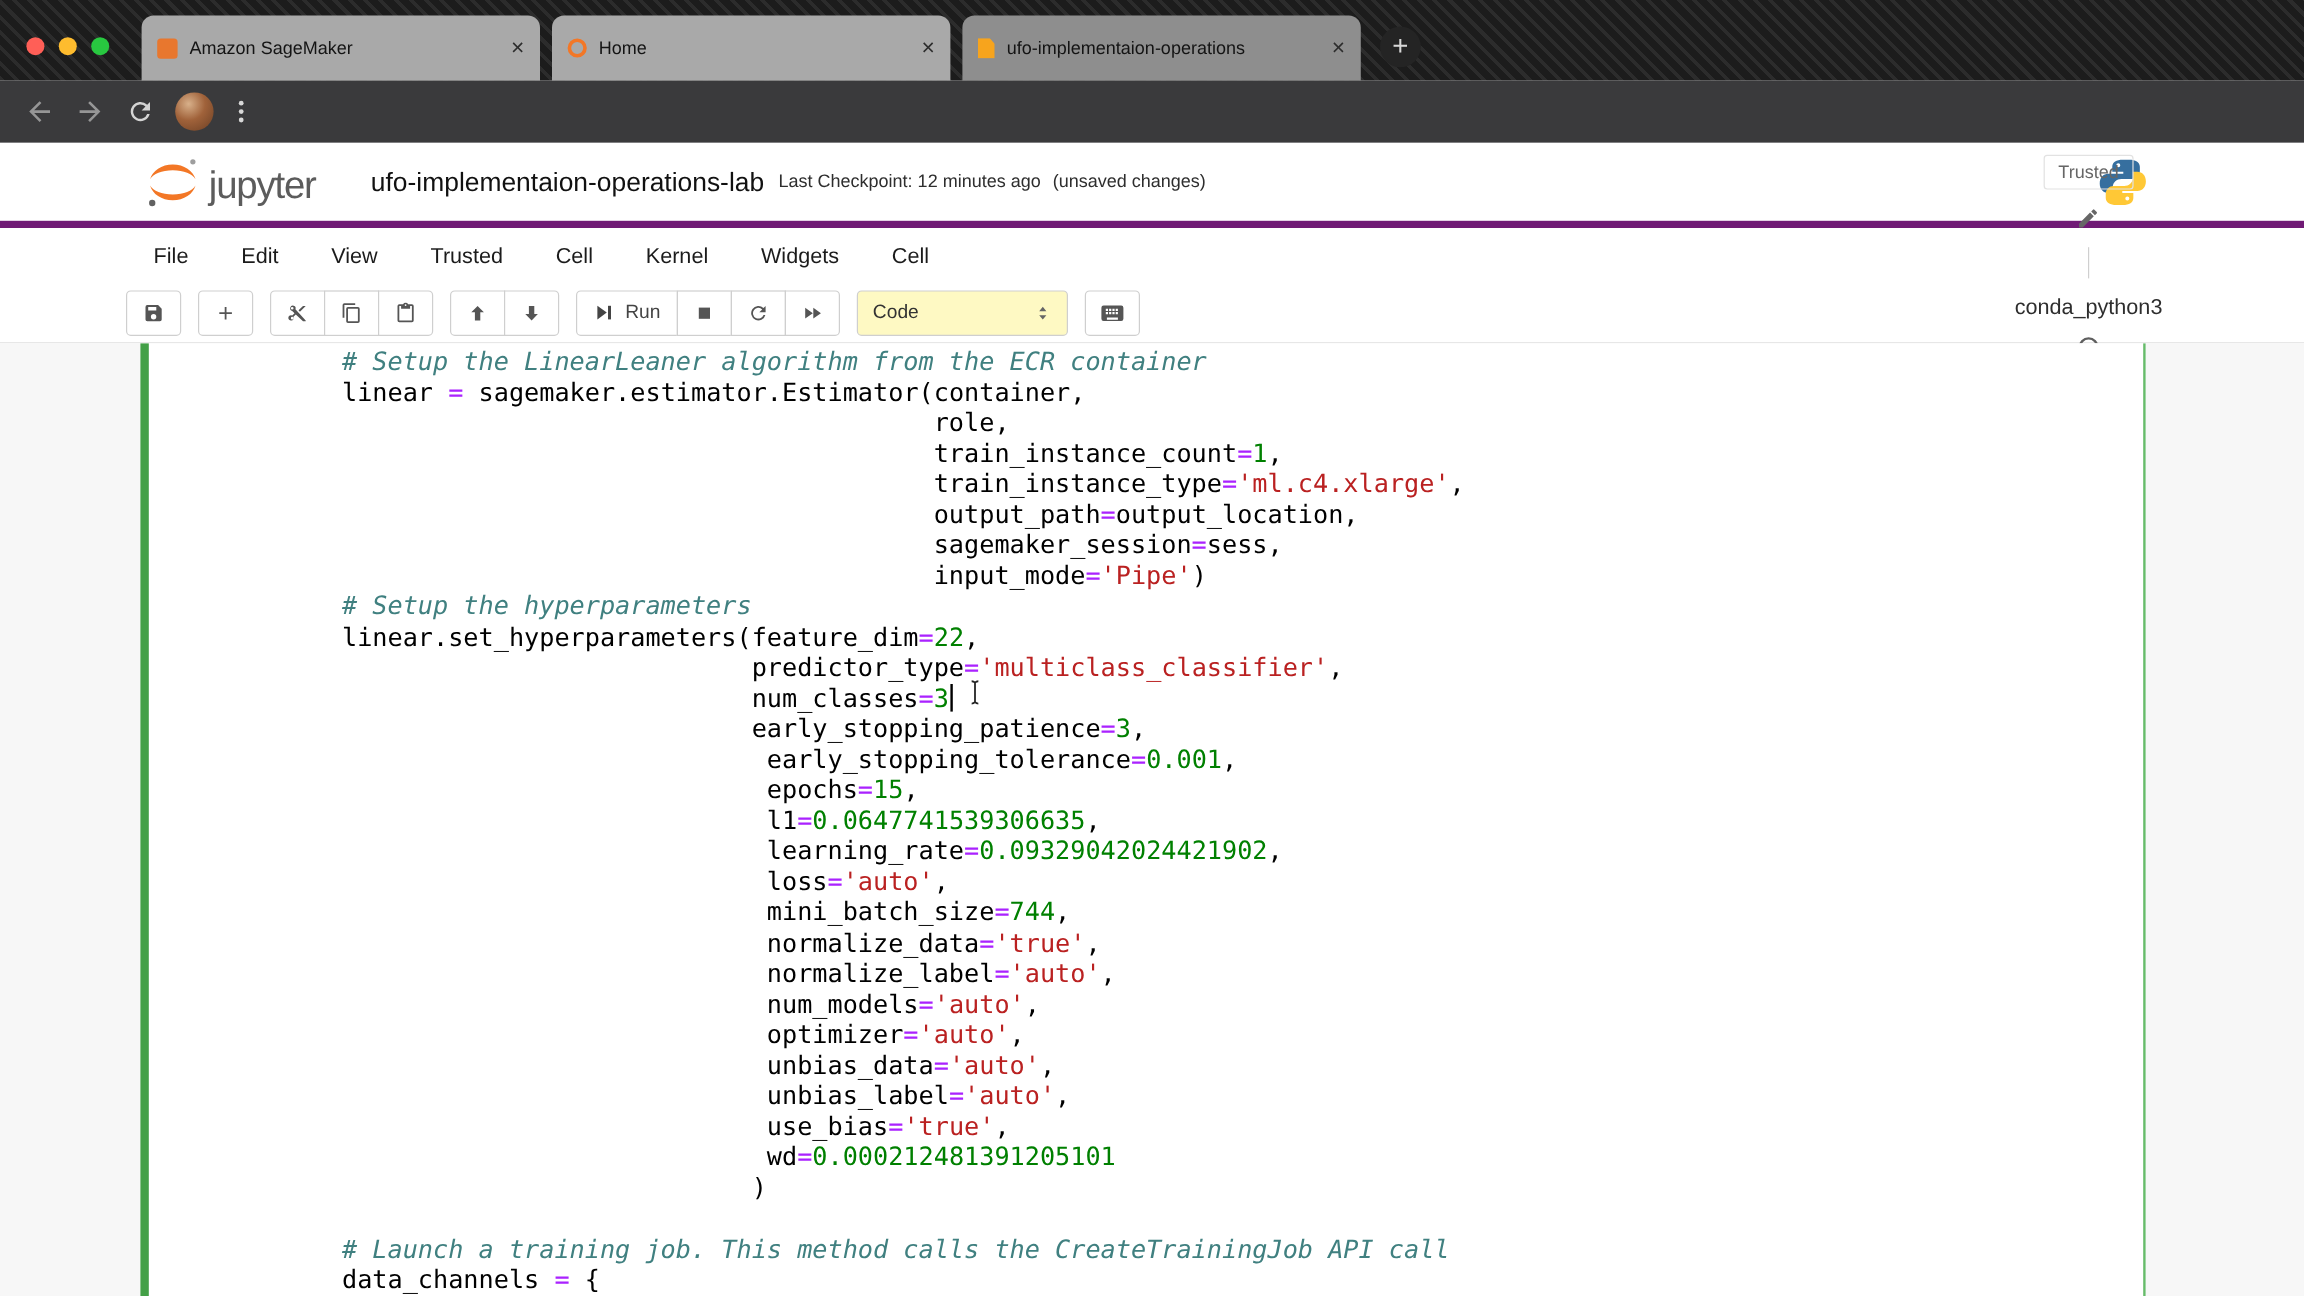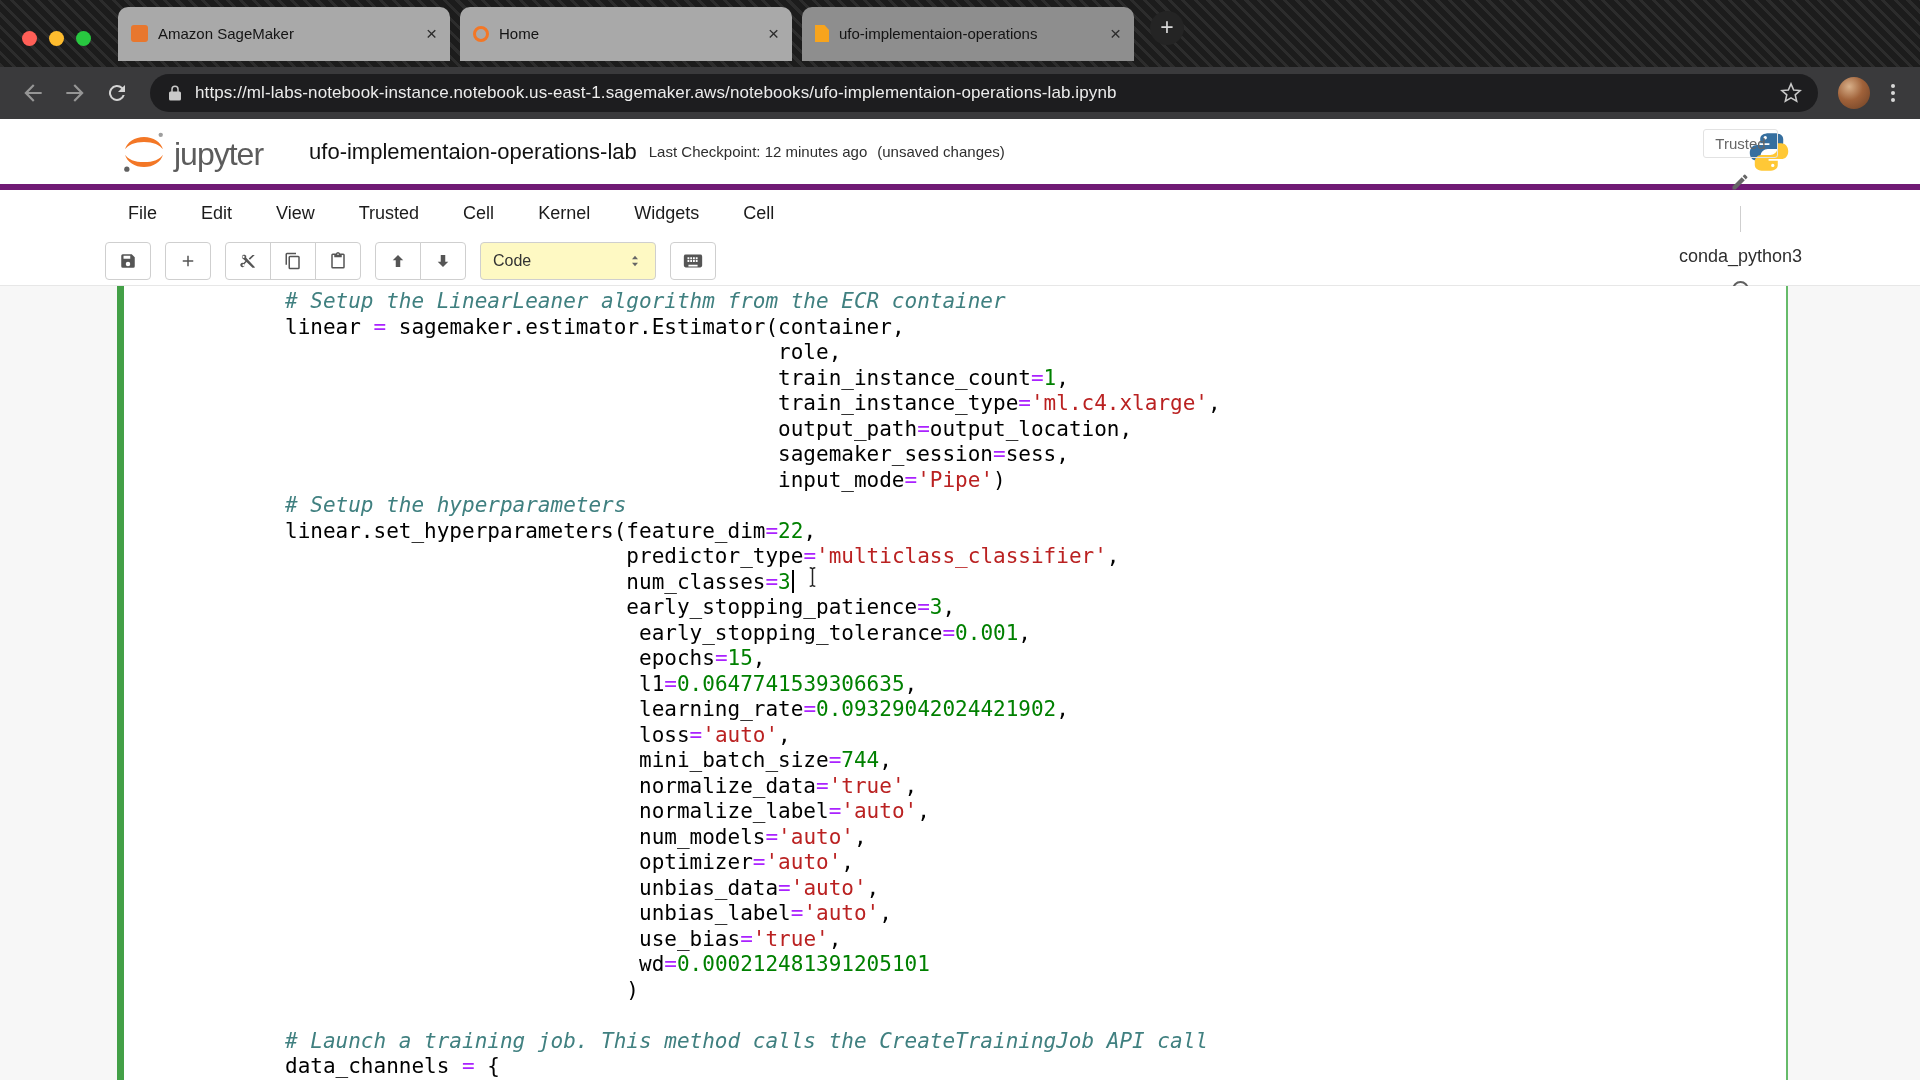--- a/index.html
+++ b/index.html
@@ -1,20 +1,20 @@
 <!DOCTYPE html>
 <html style="--jupyter-orange: #F37726; --cell-green: #43A047; --cell-green-border: #66BB6A; --python-blue: #366F9F; --python-yellow: #FFC836; --mac-red: #FF5F57; --mac-yellow: #FEBC2E; --mac-green: #28C840; --tok-comment: #408080; --tok-string: #BA2121; --tok-number: #008000; --tok-operator: #AA22FF;"><head>
 <meta charset="utf-8">
 <style>
   html,body{width:1920px;height:1080px;margin:0;padding:0;overflow:hidden;background:#fff;
             font-family:"Liberation Sans",sans-serif;}
   *{box-sizing:border-box;}
 
   
-  .tabstrip{height:67px;position:relative;display:flex;align-items:center;
+  .tabstrip{height:67px;position:relative;display:flex;align-items:flex-end;
     background:#1c1c1c;
     background-image:repeating-linear-gradient(45deg, rgba(255,255,255,.07) 0 3px, transparent 3px 9px);}
   .traffic{position:absolute;left:22px;top:31px;display:flex;gap:12px;}
   .light{width:15px;height:15px;border-radius:50%;display:inline-block;}
   .light.red{background:var(--mac-red);}
   .light.yellow{background:var(--mac-yellow);}
   .light.green{background:var(--mac-green);}
   .tabs{display:flex;margin-left:118px;gap:10px;height:54px;}
   .tab{width:332px;background:#a9a9a9;border-radius:10px 10px 0 0;display:flex;align-items:center;
        padding:0 13px;gap:10px;cursor:default;}
@@ -128,29 +128,20 @@
     <span class="navbtn">
       <svg width="26" height="26" viewBox="0 0 24 24">
           <path d="M4 11h12.2l-5.6-5.6L12 4l8 8-8 8-1.4-1.4 5.6-5.6H4z" fill="#969696"></path>
         </svg>
     </span>
     <span class="navbtn">
       <svg width="24" height="24" viewBox="0 0 24 24">
           <path d="M17.65 6.35A8 8 0 1 0 19.73 14h-2.08a6 6 0 1 1-1.41-6.24L13 11h7V4z" fill="#d4d4d4"></path>
         </svg>
     </span>
-    <div class="omnibox">
-      <svg width="18" height="18" viewBox="0 0 24 24">
-          <path d="M12 2a5 5 0 0 0-5 5v3H6a2 2 0 0 0-2 2v8a2 2 0 0 0 2 2h12a2 2 0 0 0 2-2v-8a2 2 0 0 0-2-2h-1V7a5 5 0 0 0-5-5zm-3 8V7a3 3 0 1 1 6 0v3z" fill="#c9c9c9"></path>
-        </svg>
-      <span class="url">https://ml-labs-notebook-instance.notebook.us-east-1.sagemaker.aws/notebooks/ufo-implementaion-operations-lab.ipynb</span>
-      <svg width="22" height="22" viewBox="0 0 24 24">
-          <path d="M12 17.3l6.2 3.7-1.6-7 5.4-4.7-7.1-.6L12 2 9.1 8.7l-7.1.6 5.4 4.7-1.6 7z" fill="none" stroke="#c9c9c9" stroke-width="1.7"></path>
-        </svg>
-    </div>
     <div class="avatar"></div>
     <div class="kebab">
         <i></i>
         <i></i>
         <i></i>
       </div>
   </div>
 
   <div class="page">
 
@@ -229,20 +220,44 @@
           <svg width="18" height="18" viewBox="0 0 24 24">
               <path fill="#555" d="M12 4l-7 7h4v9h6v-9h4z"></path>
             </svg>
         </button>
         <button class="tbtn">
           <svg width="18" height="18" viewBox="0 0 24 24">
               <path fill="#555" d="M12 20l7-7h-4V4H9v9H5z"></path>
             </svg>
         </button>
       </div>
+      <div class="btn-group">
+        <button class="tbtn run-btn">
+          <svg width="17" height="17" viewBox="0 0 24 24">
+              <path fill="#444" d="M4 4v16l11-8z"></path>
+              <rect x="16.5" y="4" width="3.5" height="16" fill="#444"></rect>
+            </svg>
+          <span>Run</span>
+        </button>
+        <button class="tbtn">
+          <svg width="16" height="16" viewBox="0 0 24 24">
+              <rect x="5" y="5" width="14" height="14" fill="#555"></rect>
+            </svg>
+        </button>
+        <button class="tbtn">
+          <svg width="18" height="18" viewBox="0 0 24 24">
+              <path fill="#555" d="M17.65 6.35A8 8 0 1 0 19.73 14h-2.08a6 6 0 1 1-1.41-6.24L13 11h7V4z"></path>
+            </svg>
+        </button>
+        <button class="tbtn">
+          <svg width="18" height="18" viewBox="0 0 24 24">
+              <path fill="#555" d="M4 18l8.5-6L4 6v12zm9 0l8.5-6L13 6v12z"></path>
+            </svg>
+        </button>
+      </div>
       <div class="celltype">
         <span>Code</span>
         <svg width="16" height="16" viewBox="0 0 24 24">
             <path fill="#666" d="M12 4l4.5 5.5h-9zM12 20l-4.5-5.5h9z"></path>
           </svg>
       </div>
       <button class="tbtn">
         <svg width="22" height="22" viewBox="0 0 24 24">
             <path fill="#555" d="M20 5H4a2 2 0 0 0-2 2v10a2 2 0 0 0 2 2h16a2 2 0 0 0 2-2V7a2 2 0 0 0-2-2zM6 8h2v2H6zm0 3h2v2H6zm3-3h2v2H9zm0 3h2v2H9zm3-3h2v2h-2zm0 3h2v2h-2zm3-3h2v2h-2zm0 3h2v2h-2zM7 16h10v2H7z"></path>
           </svg>

